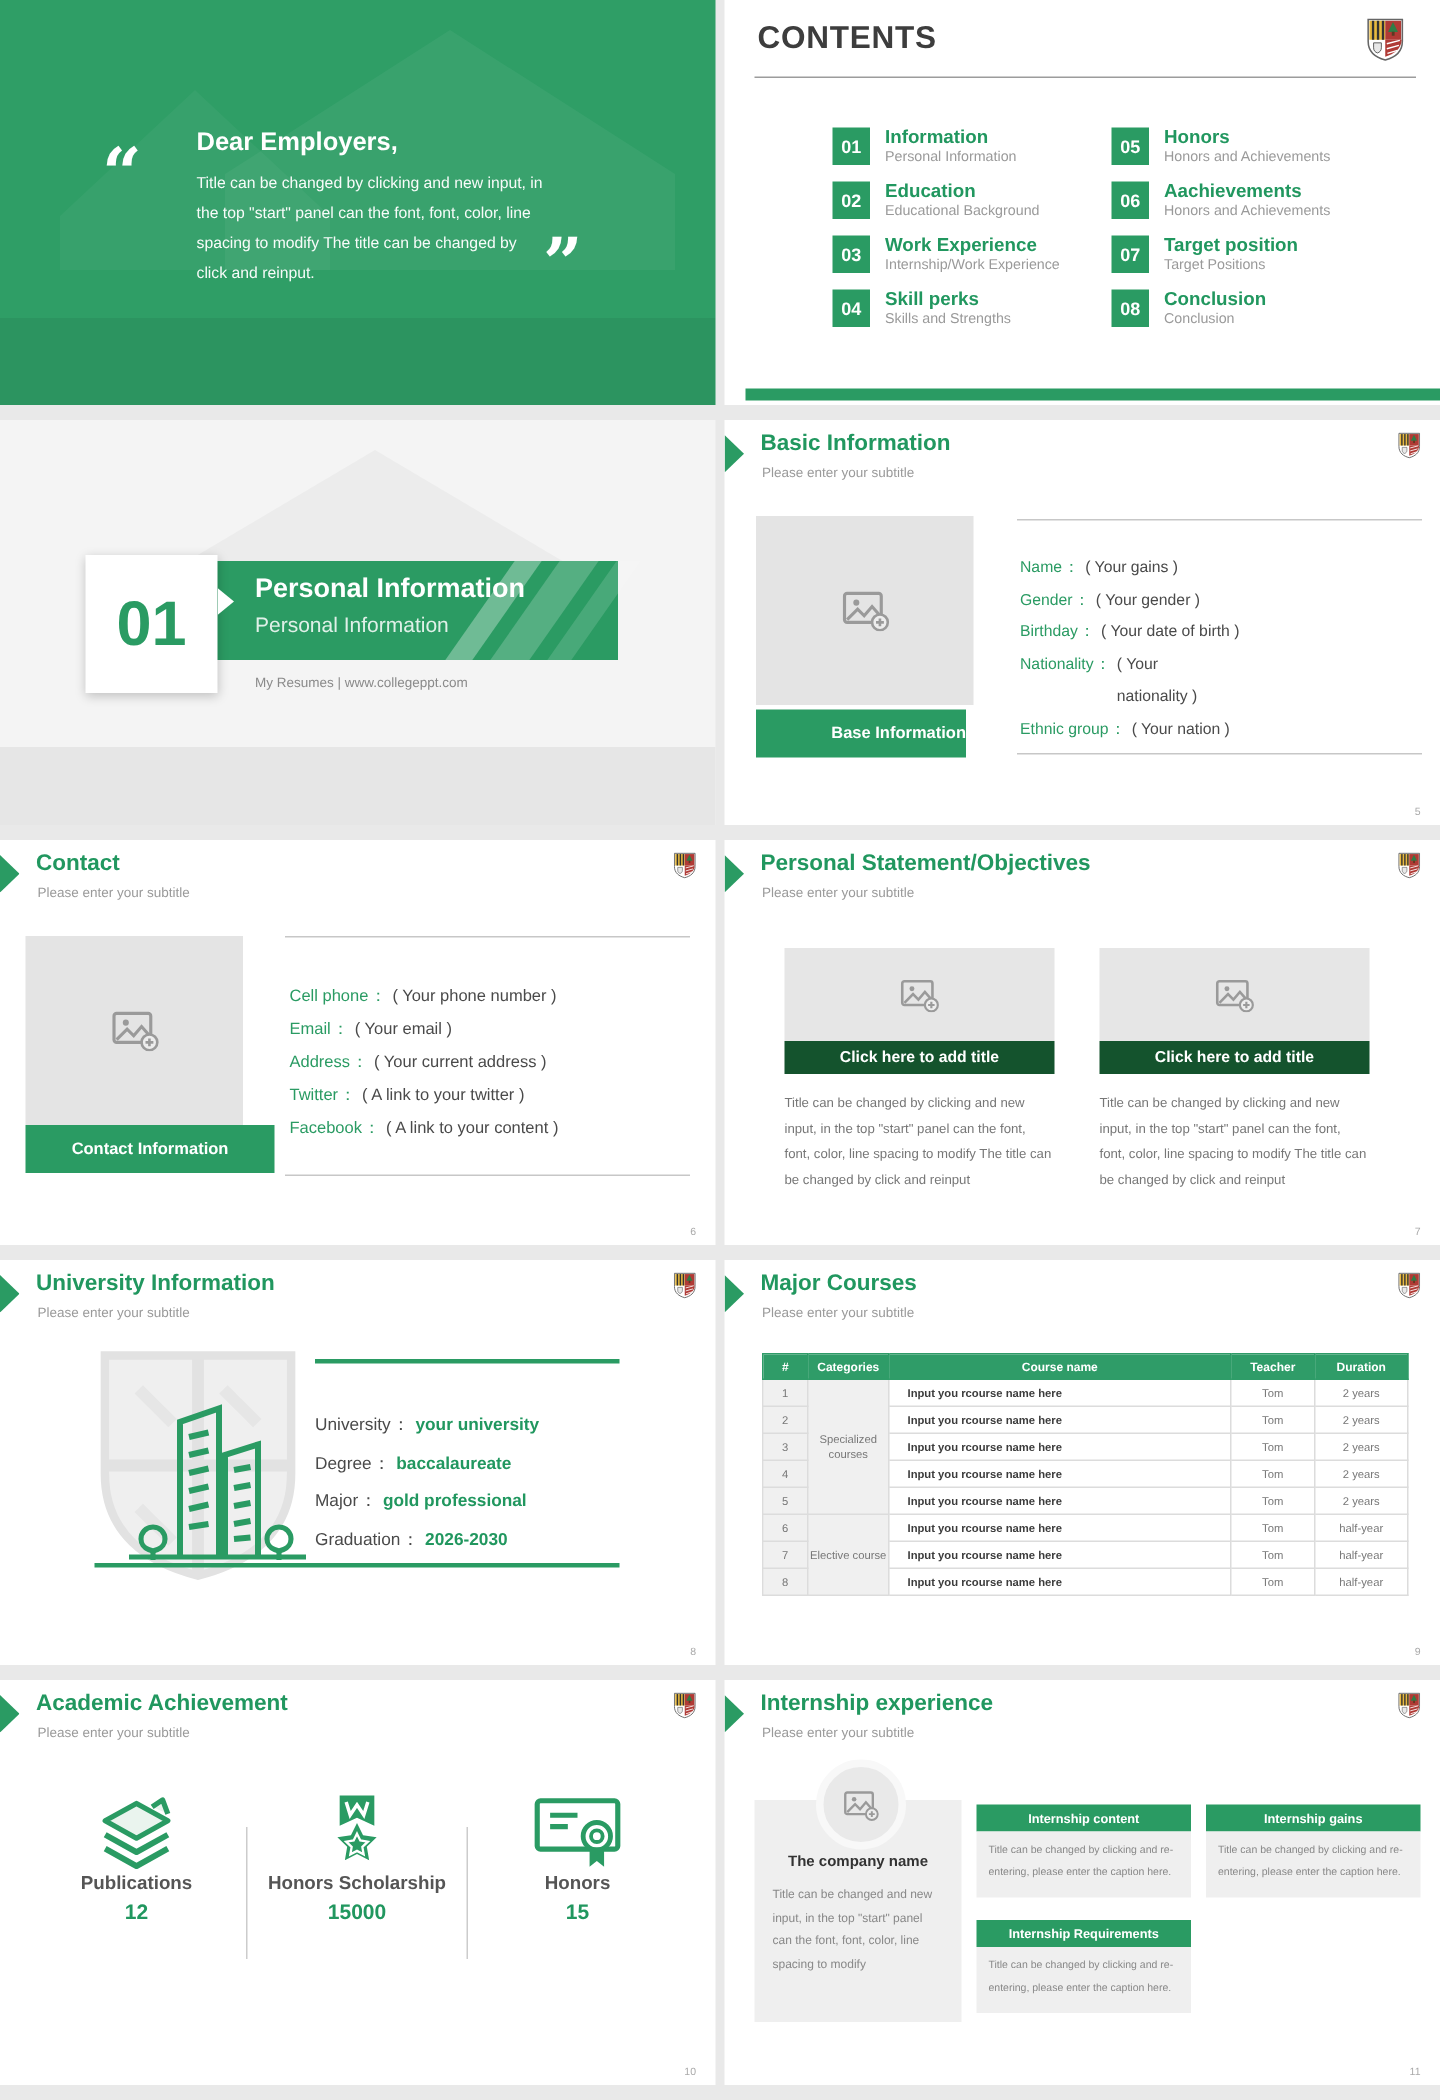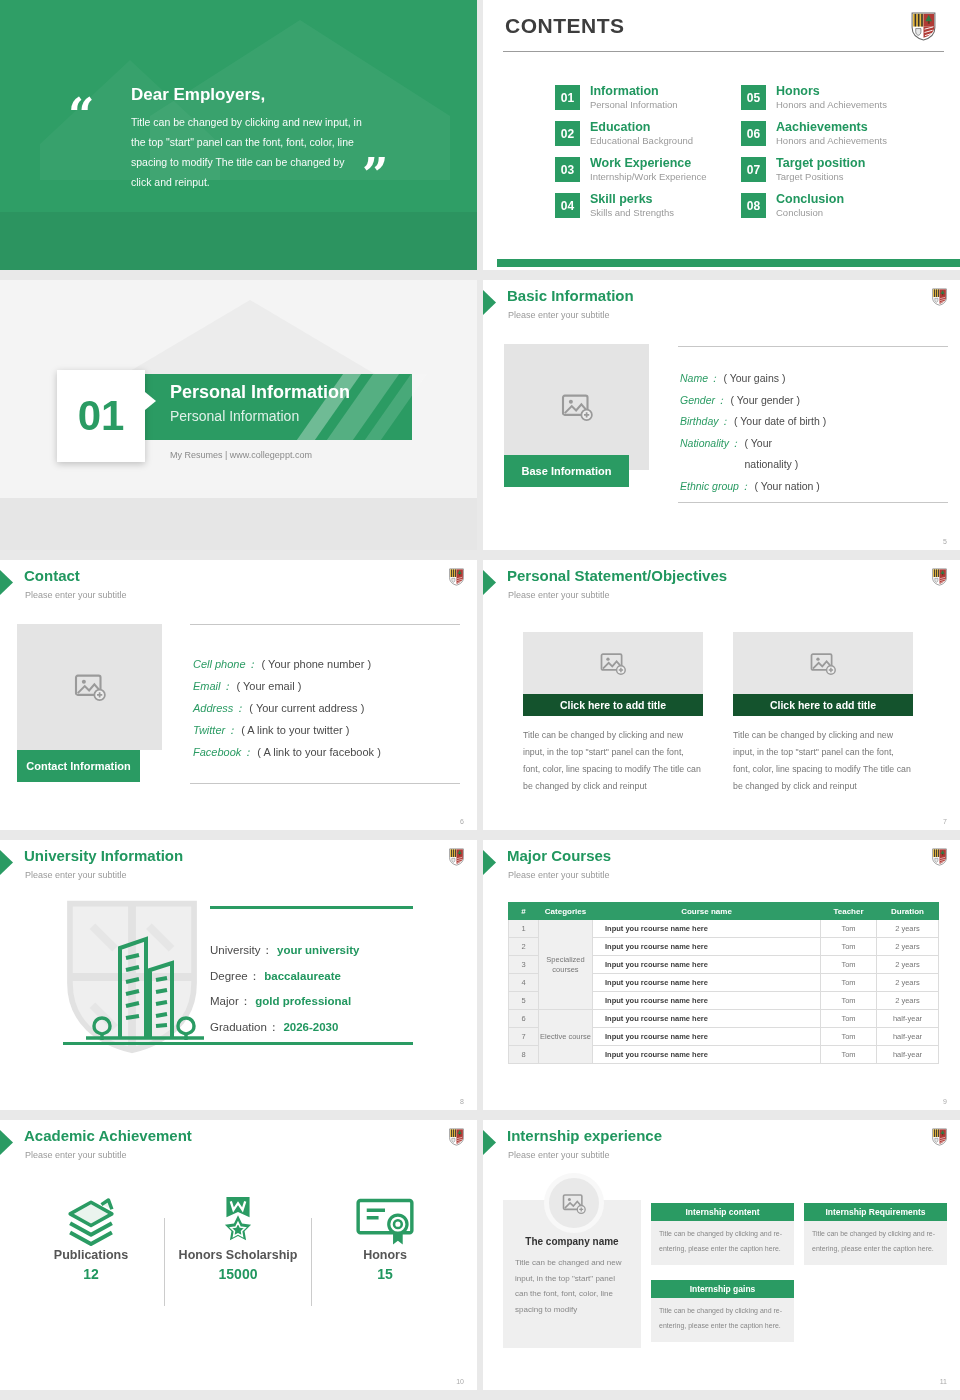--- a/index.html
+++ b/index.html
@@ -54,21 +54,21 @@
   .dv-footer{position:absolute;left:170px;top:170px;font-size:9px;color:#8a8a8a;}
 
   
   .ph-box{position:absolute;background:#e4e4e4;display:flex;align-items:center;justify-content:center;color:#9a9a9a;}
   .ph-cap{position:absolute;background:#2a9b63;color:#fff;font-weight:bold;font-size:11px;display:flex;align-items:center;justify-content:center;}
   .fields{position:absolute;}
   .frow{display:flex;align-items:flex-start;}
   .flbl{white-space:nowrap;}
   .fcolon{margin:0 4px 0 1px;}
   .fval{white-space:pre-line;}
-  .f-glabel .flbl,.f-glabel .fcolon{color:#2a9b63;font-style:italic;}
+  .f-glabel .flbl,.f-glabel .fcolon{color:#2a9b63;}
   .f-glabel .fval{color:#4a4a4a;}
   .f-gval .flbl,.f-gval .fcolon{color:#4a4a4a;}
   .f-gval .fval{color:#21975f;font-weight:bold;}
 
   
   .st-card{position:absolute;width:180px;top:72px;}
   .st-img{height:62px;background:#e6e6e6;display:flex;align-items:center;justify-content:center;color:#9a9a9a;}
   .st-btn{height:22px;background:#14532d;color:#fff;font-size:10.5px;font-weight:bold;display:flex;align-items:center;justify-content:center;}
   .st-body{margin-top:11px;font-size:8.8px;line-height:1.95;color:#777;}
 
@@ -269,21 +269,21 @@
     <div class="s-title">Basic Information</div>
     <div class="s-sub">Please enter your subtitle</div>
     <svg class="crest">
         <use href="#i-crest"></use>
       </svg>
     <div class="ph-box" style="left:21px;top:64px;width:145px;height:126px;">
       <svg width="32" height="28">
           <use href="#i-img"></use>
         </svg>
     </div>
-    <div class="ph-cap" style="left:21px;top:175px;width:125px;height:32px;">
+    <div class="ph-cap" style="left:21px;top:193px;width:140px;height:32px;justify-content:flex-end;">
         <span>Base Information</span>
       </div>
     <div class="hline" style="left:195px;width:270px;top:66px;"></div>
     <div class="fields f-glabel" style="left:197px;top:88px;width:262px;font-size:10.5px;line-height:21.5px;">
       <div class="frow">
           <span class="flbl">Name</span>
           <span class="fcolon">：</span>
           <span class="fval">( Your gains )</span>
         </div>
       <div class="frow">
@@ -317,21 +317,21 @@
     <div class="s-title">Contact</div>
     <div class="s-sub">Please enter your subtitle</div>
     <svg class="crest">
         <use href="#i-crest"></use>
       </svg>
     <div class="ph-box" style="left:17px;top:64px;width:145px;height:126px;">
       <svg width="32" height="28">
           <use href="#i-img"></use>
         </svg>
     </div>
-    <div class="ph-cap" style="left:17px;top:190px;width:123px;height:32px;">
+    <div class="ph-cap" style="left:17px;top:190px;width:166px;height:32px;">
         <span>Contact Information</span>
       </div>
     <div class="hline" style="left:190px;width:270px;top:64px;"></div>
     <div class="fields f-glabel" style="left:193px;top:93px;width:268px;font-size:11px;line-height:22px;">
       <div class="frow">
           <span class="flbl">Cell phone</span>
           <span class="fcolon">：</span>
           <span class="fval">( Your phone number )</span>
         </div>
       <div class="frow">
@@ -345,21 +345,21 @@
           <span class="fval">( Your current address )</span>
         </div>
       <div class="frow">
           <span class="flbl">Twitter</span>
           <span class="fcolon">：</span>
           <span class="fval">( A link to your twitter )</span>
         </div>
       <div class="frow">
           <span class="flbl">Facebook</span>
           <span class="fcolon">：</span>
-          <span class="fval">( A link to your facebook )</span>
+          <span class="fval">( A link to your content )</span>
         </div>
     </div>
     <div class="hline" style="left:190px;width:270px;top:223px;"></div>
     <div class="pagenum">6</div>
   </div>
 
   <div class="slide">
     <div class="s-tri"></div>
     <div class="s-title">Personal Statement/Objectives</div>
     <div class="s-sub">Please enter your subtitle</div>
@@ -557,24 +557,24 @@
       <svg width="24" height="21">
           <use href="#i-img"></use>
         </svg>
     </div>
     <div class="in-grid">
       <div>
         <div class="in-ch">Internship content</div>
         <div class="in-cb">Title can be changed by clicking and re-entering, please enter the caption here.</div>
       </div>
       <div>
+        <div class="in-ch">Internship gains</div>
+        <div class="in-cb">Title can be changed by clicking and re-entering, please enter the caption here.</div>
+      </div>
+      <div>
         <div class="in-ch">Internship Requirements</div>
         <div class="in-cb">Title can be changed by clicking and re-entering, please enter the caption here.</div>
       </div>
-      <div>
-        <div class="in-ch">Internship gains</div>
-        <div class="in-cb">Title can be changed by clicking and re-entering, please enter the caption here.</div>
-      </div>
     </div>
     <div class="pagenum">11</div>
   </div>
 
 </div>
 
 </body></html>

